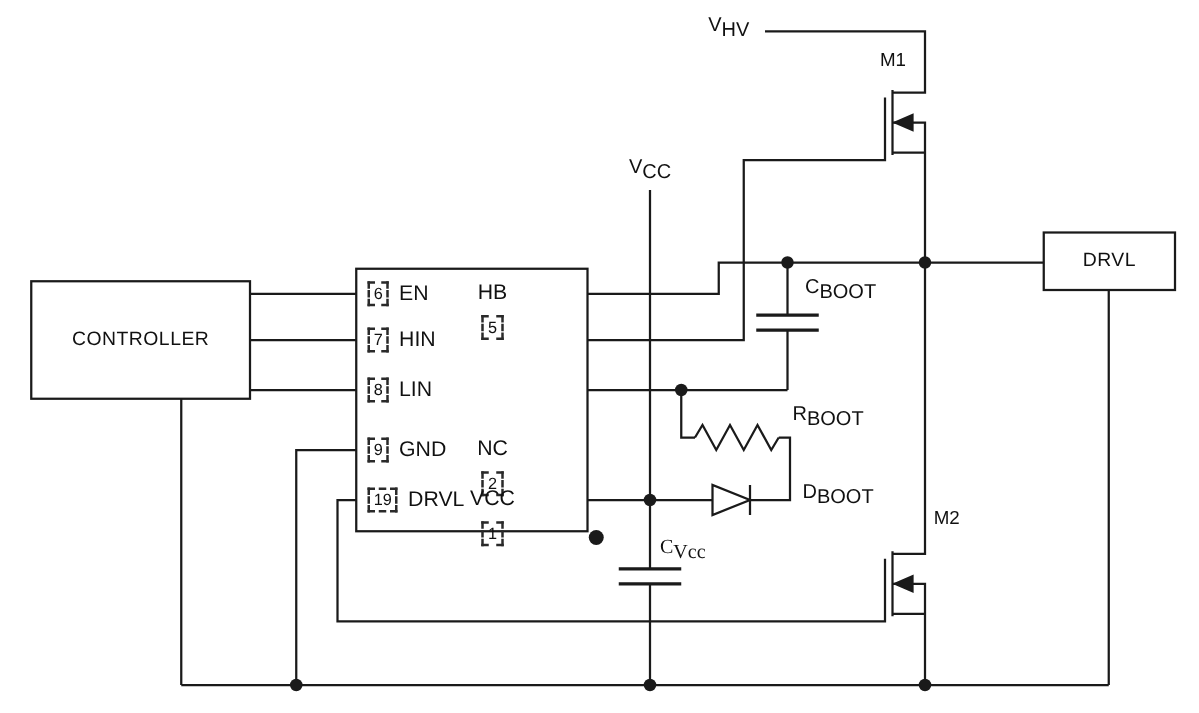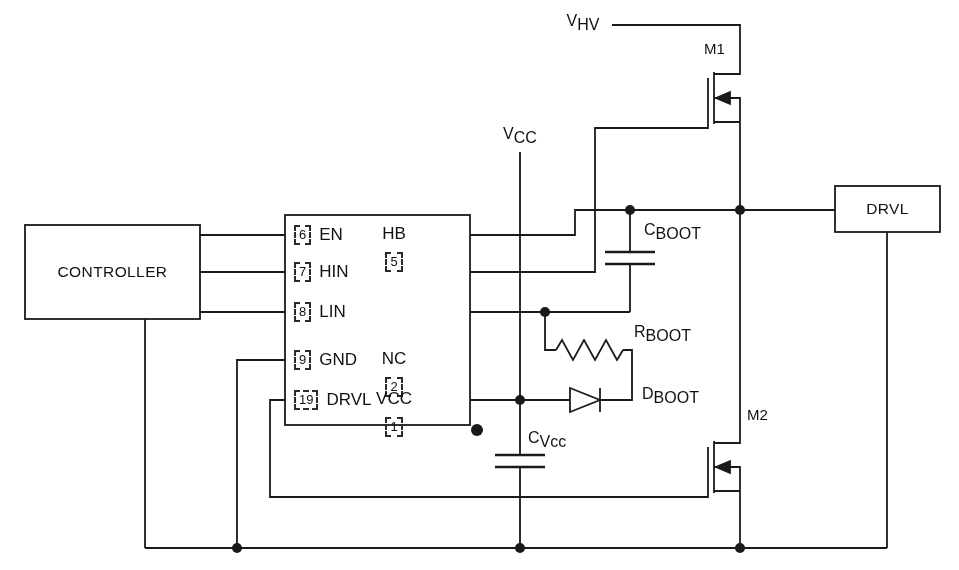--- a/index.html
+++ b/index.html
@@ -91,21 +91,21 @@
   <div class="box-label" style="left:835px;top:186px;width:105px;height:46px;">DRVL</div>
 
   <div class="lbl ctr" style="left:556px;top:12px;width:54px;"><span>V</span><sub>HV</sub></div>
   <div class="lbl ctr" style="left:492px;top:125px;width:56px;"><span>V</span><sub>CC</sub></div>
 
   <div class="lbl" style="left:704px;top:40px;font-size:15px;">M1</div>
   <div class="lbl" style="left:747px;top:406px;font-size:15px;">M2</div>
   <div class="lbl" style="left:644px;top:221px;"><span>C</span><sub>BOOT</sub></div>
   <div class="lbl" style="left:634px;top:323px;"><span>R</span><sub>BOOT</sub></div>
   <div class="lbl" style="left:602px;top:385px;margin-left:40px;"><span>D</span><sub>BOOT</sub></div>
-  <div class="lbl" style="left:528px;top:429px;"><span>C</span><sub>Vcc</sub></div>
+  <div class="lbl" style="left:528px;top:429px;font-family:Liberation Serif, serif;"><span>C</span><sub>Vcc</sub></div>
 
   <div class="pin-row" style="left:294px;top:224px;">
     <span class="pin-num">6</span>
     <span class="pin-name">EN</span>
   </div>
   <div class="pin-row" style="left:294px;top:261px;">
     <span class="pin-num">7</span>
     <span class="pin-name">HIN</span>
   </div>
   <div class="pin-row" style="left:294px;top:301px;">

